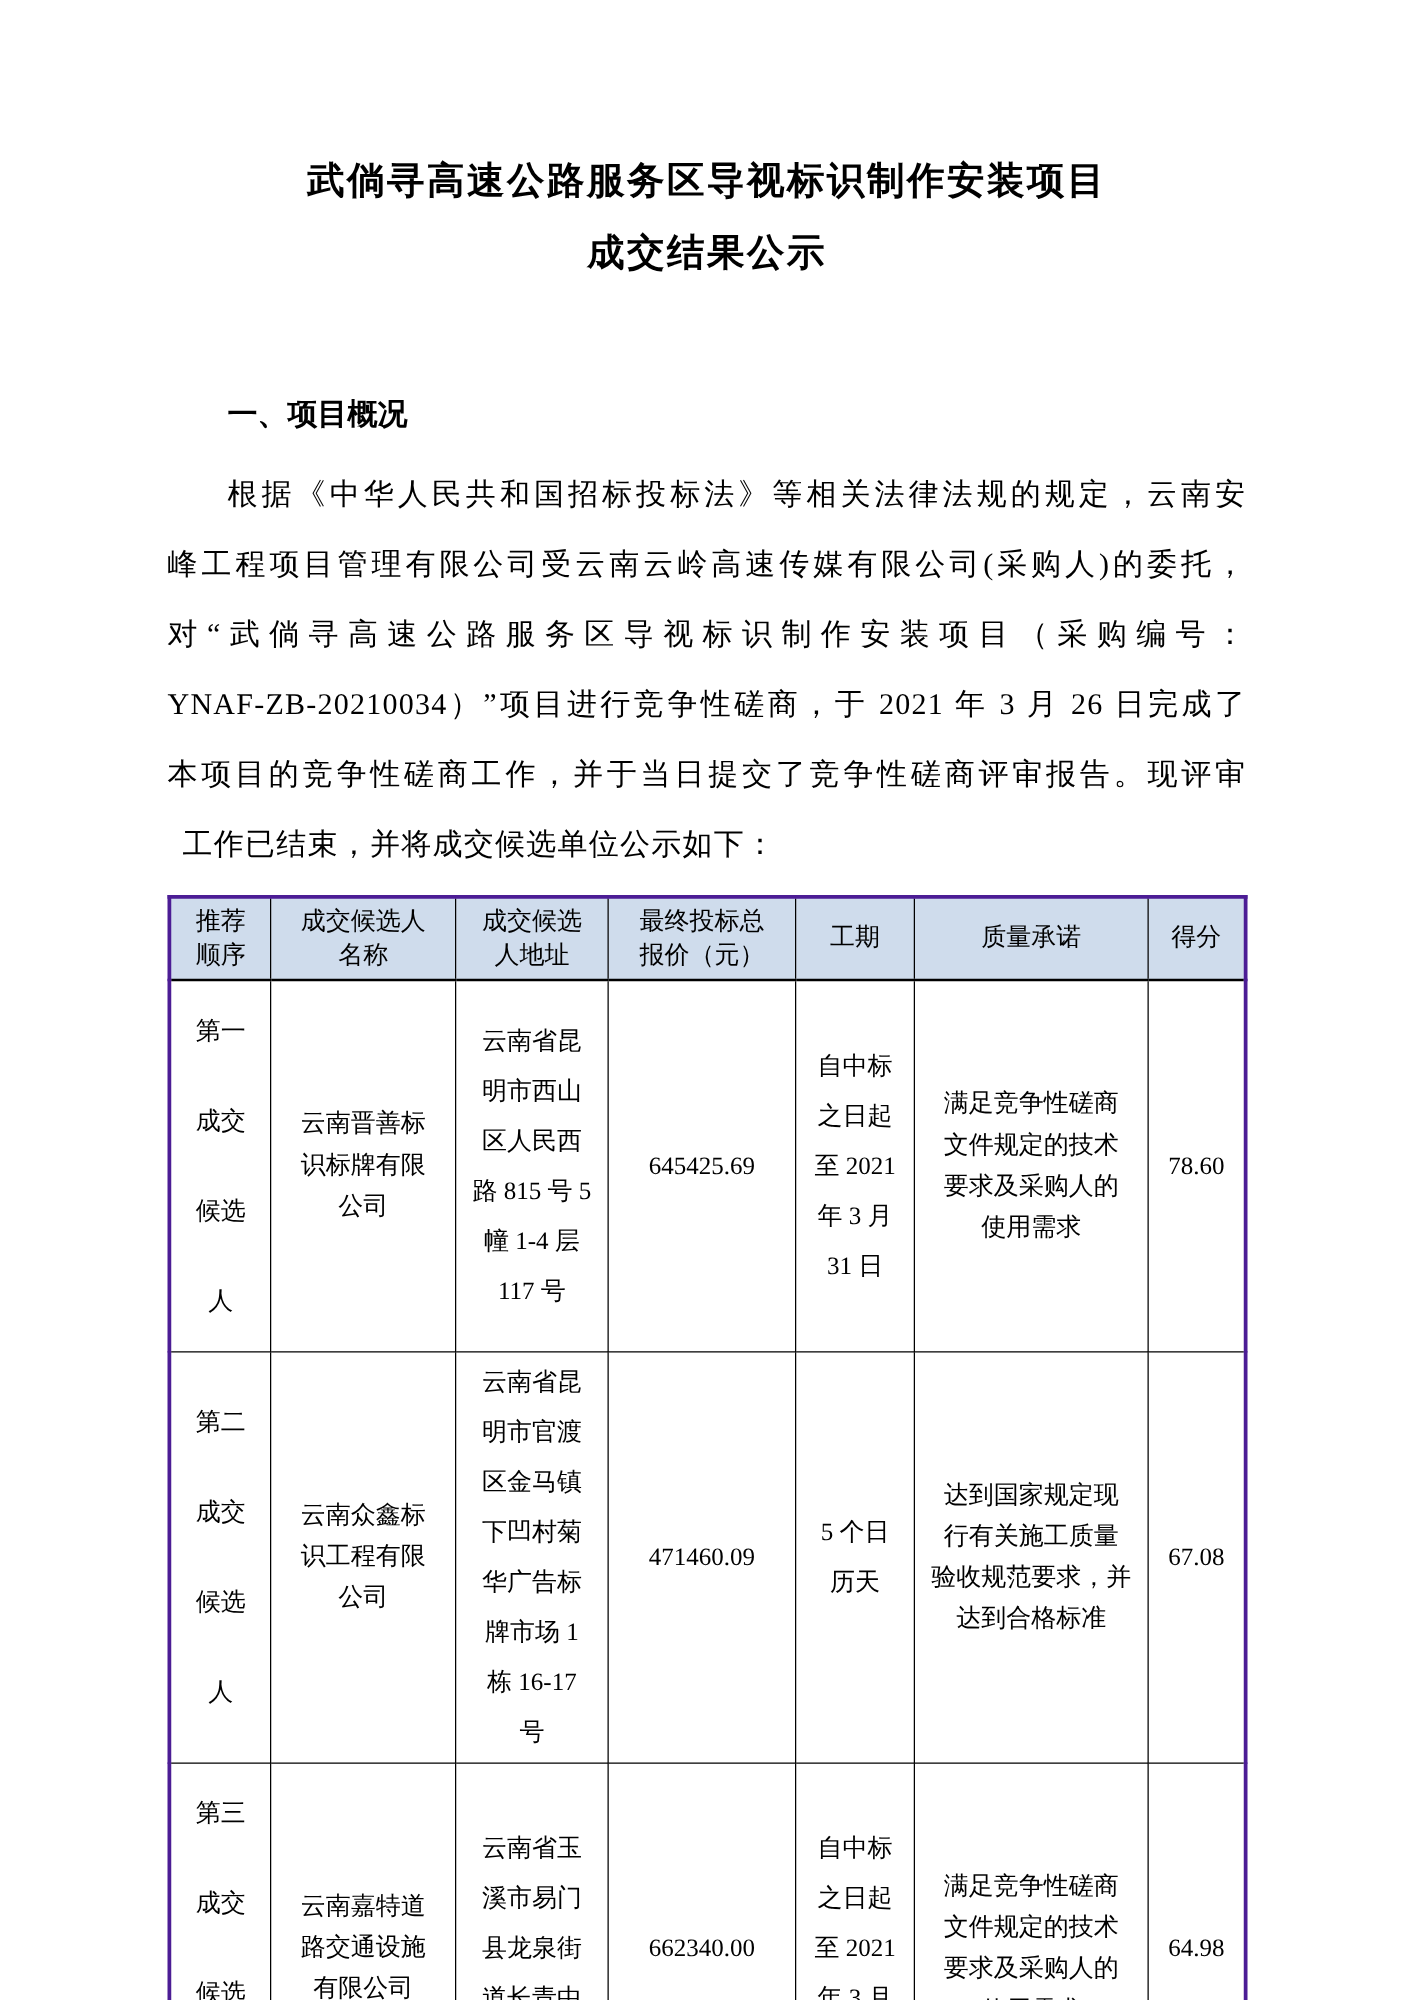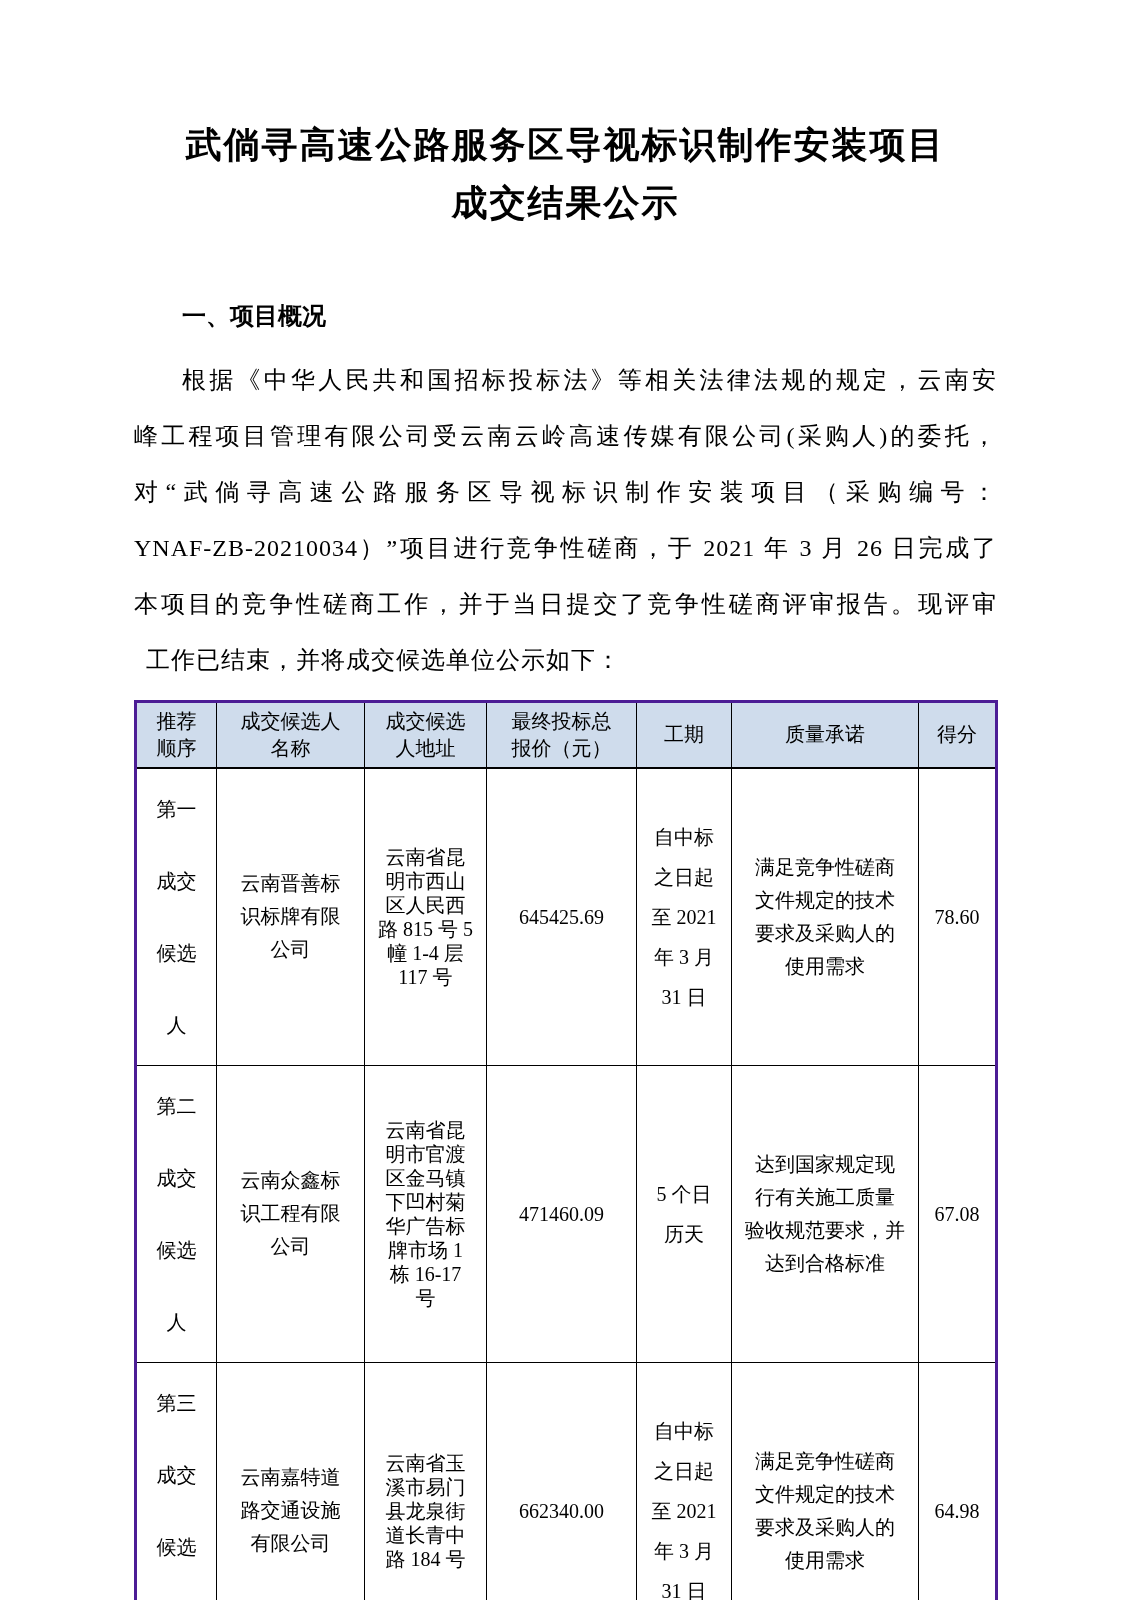--- a/index.html
+++ b/index.html
@@ -10,27 +10,27 @@
     height: 1600px;
     font-family: "Liberation Serif", "DejaVu Serif", serif;
     color: var(--ink);
     padding: 0 134px;
     overflow: hidden;
   }
   .title-block {
     margin-top: 116px;
     text-align: center;
     font-weight: bold;
-    font-size: 36px;
+    font-size: 30px;
     line-height: 58px;
     letter-spacing: 2px;
     font-family: "Liberation Sans", "DejaVu Sans", sans-serif;
   }
   .section-heading {
-    margin-top: 64px;
+    margin-top: 80px;
     font-size: 24px;
     font-weight: bold;
     text-indent: 2em;
     line-height: 40px;
   }
   .paragraph {
     margin-top: 16px;
     font-size: 24px;
     letter-spacing: 1px;
   }
@@ -59,21 +59,21 @@
     padding: 4px 4px;
   }
   table.results thead th {
     background: var(--header-bg);
     border-bottom: 2.5px solid #000;
     height: 66px;
     line-height: 27px;
   }
   td.rank-cell   { line-height: 72px; }
   td.name-cell   { line-height: 33px; font-family: Liberation Serif, serif; }
-  td.addr-cell   { line-height: 24px; }
+  td.addr-cell   { line-height: 40px; }
   td.price-cell  { line-height: 30px; }
   td.dur-cell    { line-height: 40px; }
   td.qual-cell   { line-height: 33px; }
   td.score-cell  { line-height: 30px; margin-top: 33px; }
   tr.row-1 { height: 218px; }
   tr.row-2 { height: 237px; }
   tr.row-3 { height: 215px; }
 </style>
 </head>
 <body>

